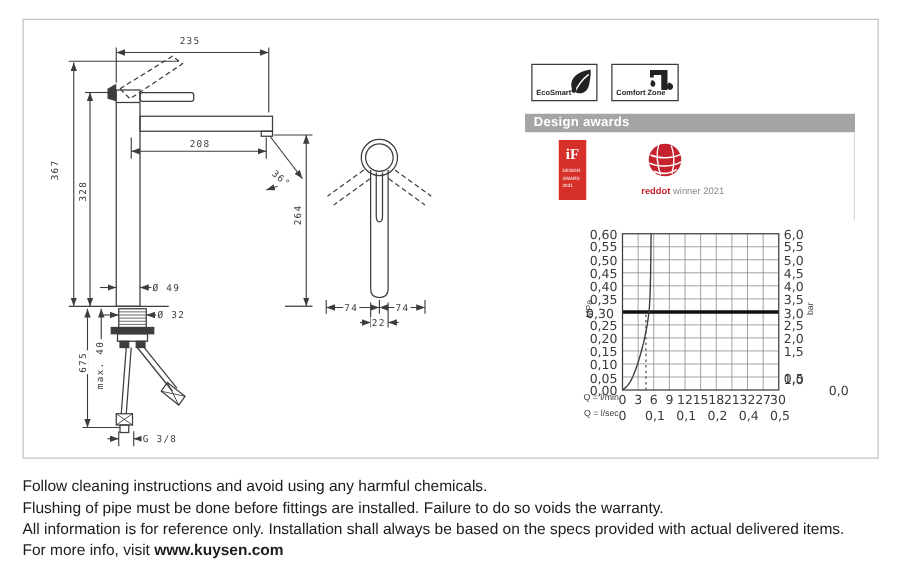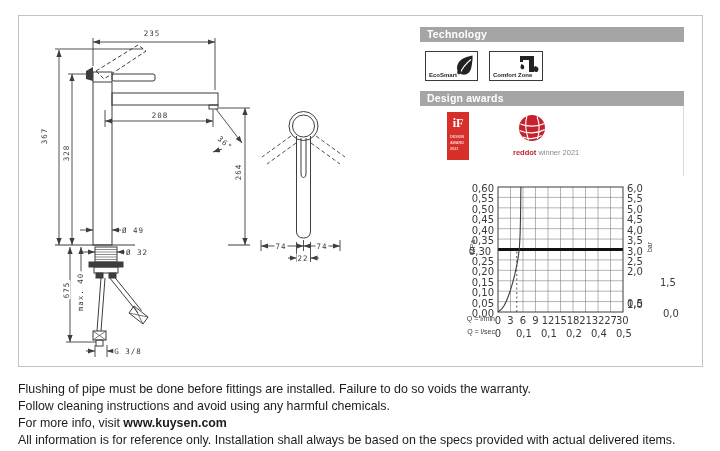--- a/index.html
+++ b/index.html
@@ -181,21 +181,20 @@
       <span class="dim-label" style="left: 133px; top: 230px;">Ø 49</span>
       <span class="dim-label" style="left: 137px; top: 252px;">Ø 32</span>
       <span class="dim-label" style="left: 66px; top: 290px; transform: translate(-50%, -50%) rotate(-90deg);">675</span>
       <span class="dim-label" style="left: 80px; top: 292px; transform: translate(-50%, -50%) rotate(-90deg);">max. 40</span>
       <span class="dim-label" style="left: 128px; top: 351px;">G 3/8</span>
       <span class="dim-label" style="left: 281px; top: 246px;">74</span>
       <span class="dim-label" style="left: 322px; top: 246px;">74</span>
       <span class="dim-label" style="left: 303px; top: 258px;">22</span>
     </div>
 
-  <div id="tech-bar" class="panel-bar">Technology</div>
 
   <div id="eco-box" class="tech-box">
     <span class="tech-icon">
       <svg width="21" height="23" viewBox="0 0 21 23">
         <path d="M18.5 1.5 C10 3 4.5 6 3.2 12 c-1 4.5 1.8 8 5.4 8.6 c4.4.7 8-2.4 8.8-7.4 C18.3 8.6 18.8 4.4 18.5 1.5 Z" fill="#222"></path>
         <path d="M5.5 20.5 C8 14.5 12.5 9 17 5.5" stroke="#fff" stroke-width="1.1" fill="none"></path>
         <path d="M4.2 15.8 C2.8 17.6 2.9 19.3 4.1 20 c1.2.7 2.6 0 3-1.8 C7.4 16.7 6 15.2 4.2 15.8 Z" fill="#222"></path>
       </svg>
     </span>
     <span class="tech-label">EcoSmart</span>
@@ -258,21 +257,21 @@
       <span class="chart-tick" style="left: 466px; width: 28px; text-align: right; top: 308px;">0,00</span>
       <span class="chart-tick" style="left: 627px; width: 28px; top: 183px;">6,0</span>
       <span class="chart-tick" style="left: 627px; width: 28px; top: 193.417px;">5,5</span>
       <span class="chart-tick" style="left: 627px; width: 28px; top: 203.833px;">5,0</span>
       <span class="chart-tick" style="left: 627px; width: 28px; top: 214.25px;">4,5</span>
       <span class="chart-tick" style="left: 627px; width: 28px; top: 224.667px;">4,0</span>
       <span class="chart-tick" style="left: 627px; width: 28px; top: 235.083px;">3,5</span>
       <span class="chart-tick" style="left: 627px; width: 28px; top: 245.5px;">3,0</span>
       <span class="chart-tick" style="left: 627px; width: 28px; top: 255.917px;">2,5</span>
       <span class="chart-tick" style="left: 627px; width: 28px; top: 266.333px;">2,0</span>
-      <span class="chart-tick" style="left: 660px; width: 28px; top: 276.75px;">1,5</span>
+      <span class="chart-tick" style="left: 627px; width: 28px; top: 276.75px;">1,5</span>
       <span class="chart-tick" style="left: 627px; width: 28px; top: 287.167px; margin-top: 12px;">1,0</span>
       <span class="chart-tick" style="left: 627px; width: 28px; top: 297.583px;">0,5</span>
       <span class="chart-tick" style="left: 627px; width: 28px; top: 308px; padding-left: 36px;">0,0</span>
       <span class="chart-tick" style="left: 491px; width: 14px; text-align: center; top: 315px;">0</span>
       <span class="chart-tick" style="left: 503.5px; width: 14px; text-align: center; top: 315px;">3</span>
       <span class="chart-tick" style="left: 516px; width: 14px; text-align: center; top: 315px;">6</span>
       <span class="chart-tick" style="left: 528.5px; width: 14px; text-align: center; top: 315px;">9</span>
       <span class="chart-tick" style="left: 541px; width: 14px; text-align: center; top: 315px;">12</span>
       <span class="chart-tick" style="left: 553.5px; width: 14px; text-align: center; top: 315px;">15</span>
       <span class="chart-tick" style="left: 566px; width: 14px; text-align: center; top: 315px;">18</span>
@@ -282,18 +281,18 @@
       <span class="chart-tick" style="left: 616px; width: 14px; text-align: left; top: 315px;">30</span>
       <span class="chart-tick" style="left: 491px; width: 14px; text-align: center; top: 328px;">0</span>
       <span class="chart-tick" style="left: 516px; width: 14px; text-align: center; top: 328px;">0,1</span>
       <span class="chart-tick" style="left: 541px; width: 14px; text-align: center; top: 328px;">0,1</span>
       <span class="chart-tick" style="left: 566px; width: 14px; text-align: center; top: 328px;">0,2</span>
       <span class="chart-tick" style="left: 591px; width: 14px; text-align: center; top: 328px;">0,4</span>
       <span class="chart-tick" style="left: 616px; width: 14px; text-align: center; top: 328px;">0,5</span>
     </div>
 
   <div id="footer">
+    <div>Follow cleaning instructions and avoid using any harmful chemicals.</div>
     <div>Flushing of pipe must be done before fittings are installed. Failure to do so voids the warranty.</div>
-    <div>Follow cleaning instructions and avoid using any harmful chemicals.</div>
+    <div>All information is for reference only. Installation shall always be based on the specs provided with actual delivered items.</div>
     <div><span>For more info, visit </span><b>www.kuysen.com</b></div>
-    <div>All information is for reference only. Installation shall always be based on the specs provided with actual delivered items.</div>
   </div>
 </div>
 
 </body></html>

